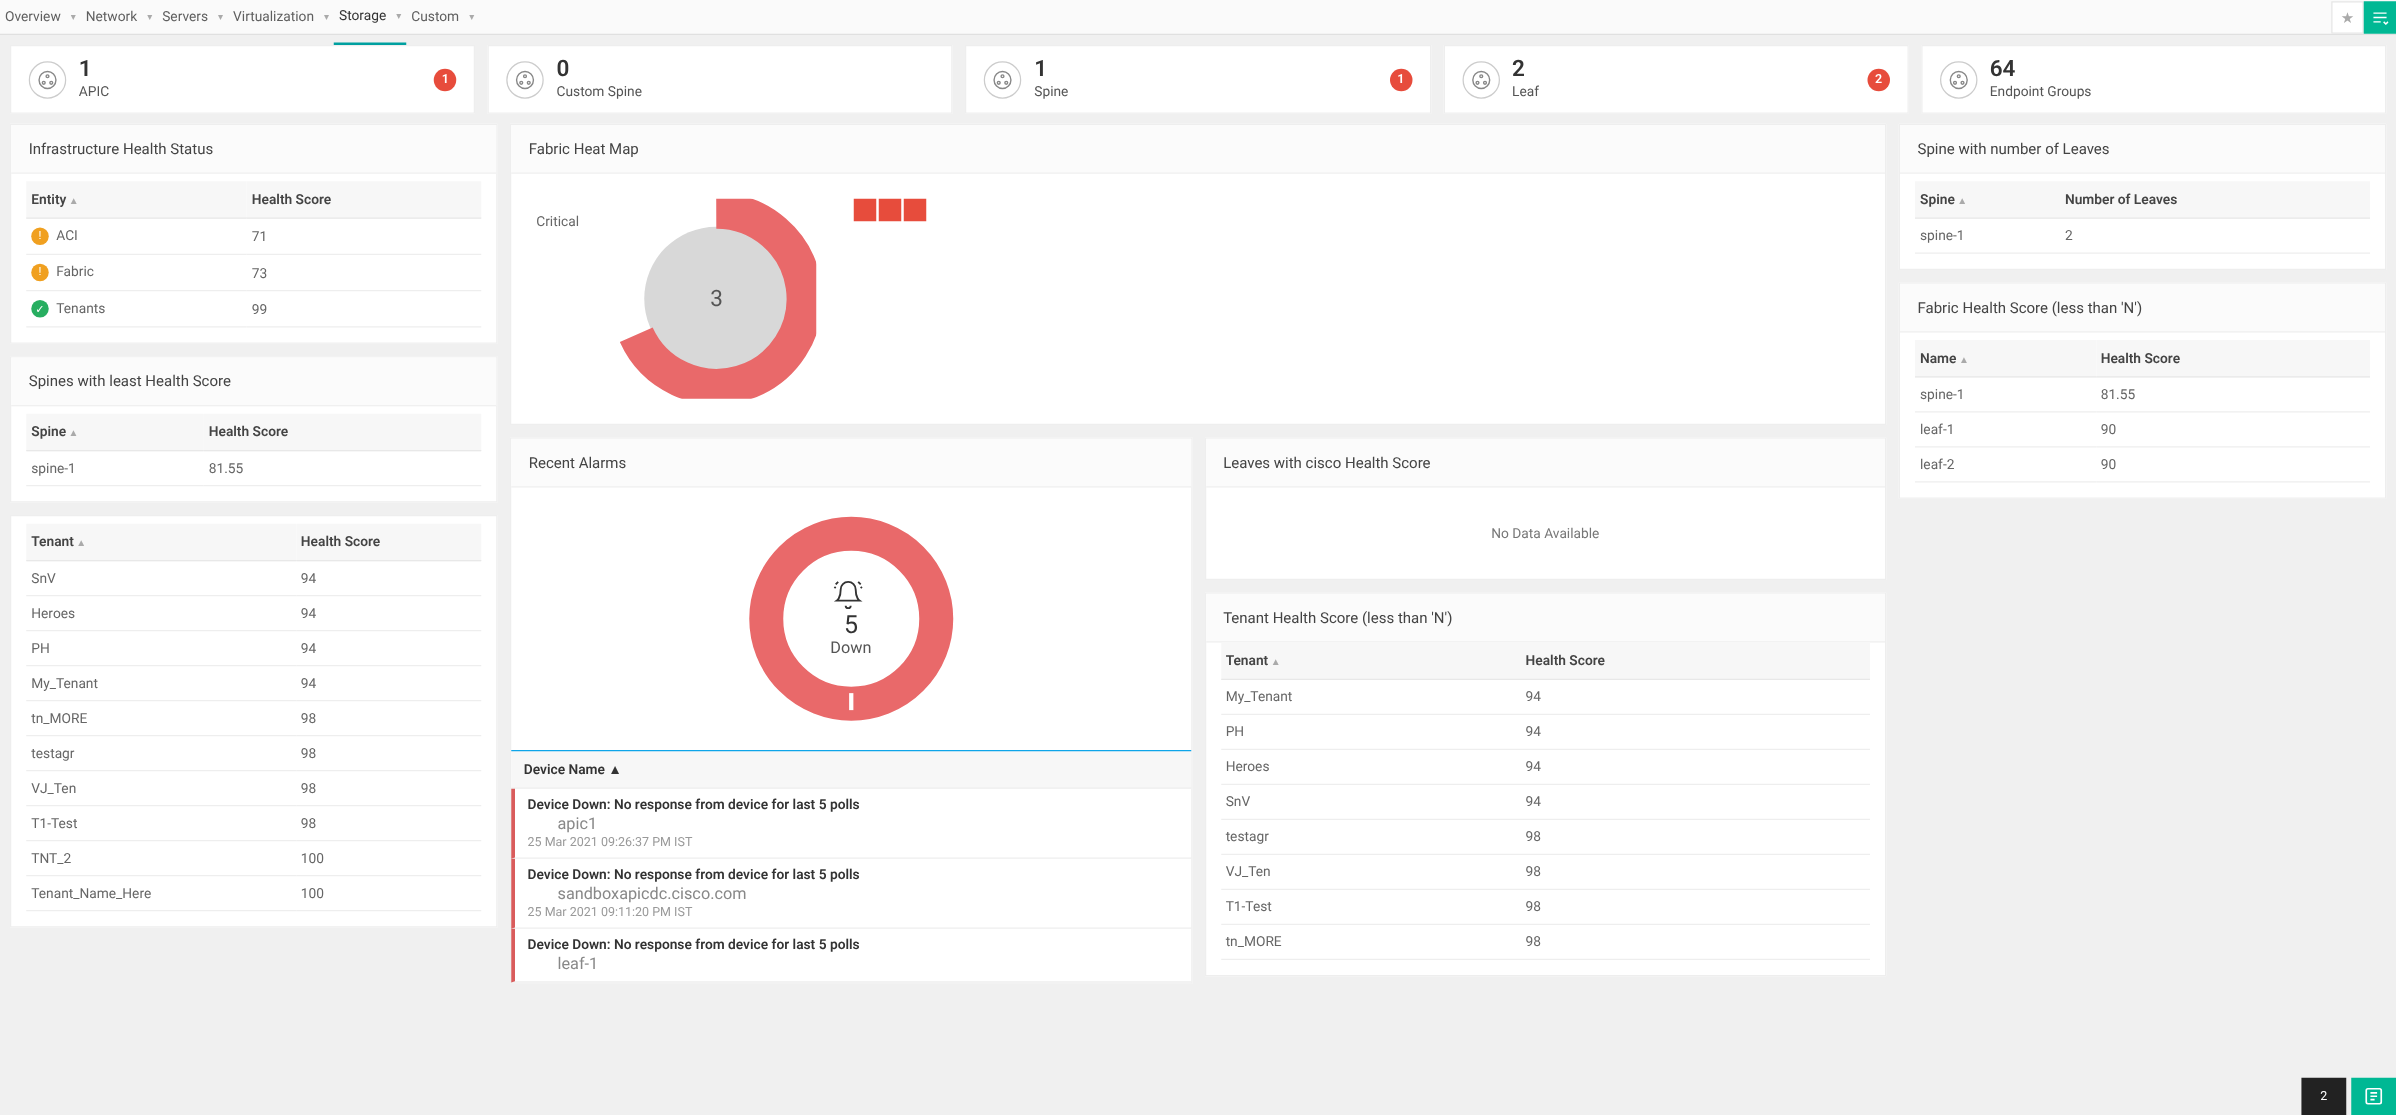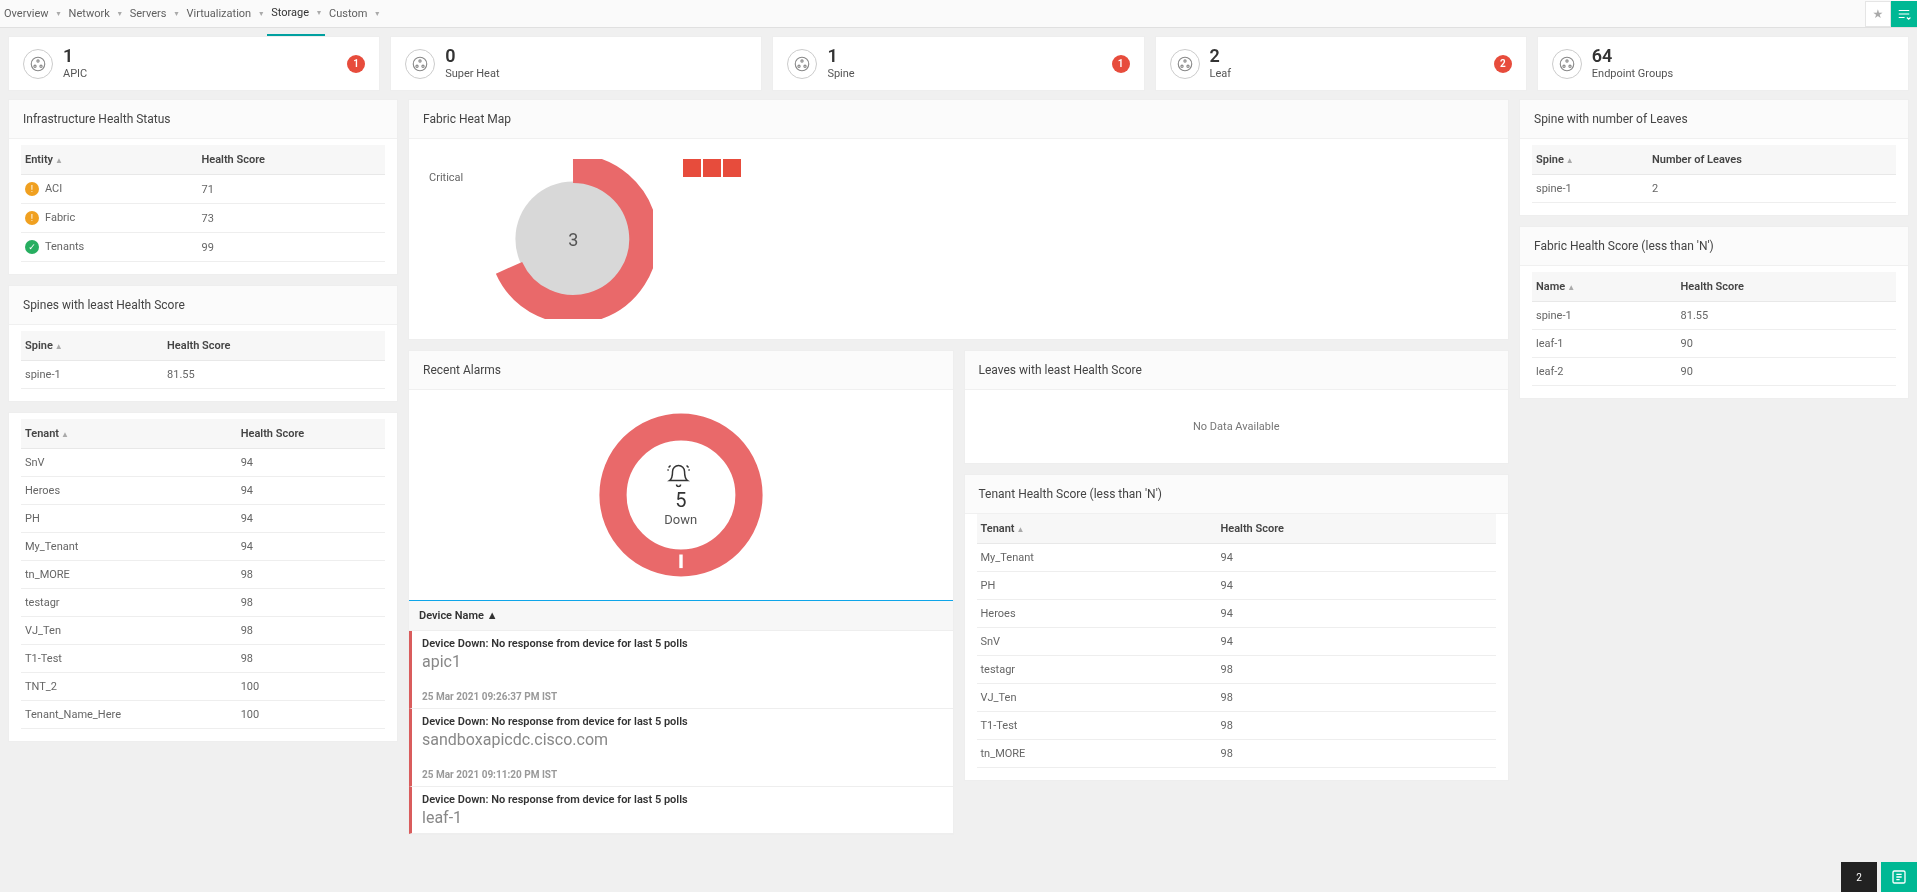--- a/index.html
+++ b/index.html
@@ -39,22 +39,22 @@
 .heat-sq{display:flex;gap:2px;}
 .heat-sq div{width:18px;height:18px;background:#e74c3c;}
 .alarm-donut{display:flex;flex-direction:column;align-items:center;padding:20px 0;}
 .alarm-center{position:absolute;left:50%;top:50%;transform:translate(-50%,-50%);text-align:center;}
 .alarm-center .bell{font-size:20px;}
 .alarm-center .cnt{font-size:20px;color:#333;margin-top:0px;}
 .alarm-center .txt{font-size:13px;color:#555;}
 .device-head{background:#f7f7f7;padding:8px 10px;font-size:11px;font-weight:600;border-top:1px solid #0ea5e9;border-bottom:1px solid #eee;}
 .alarm-item{border-left:3px solid #d95c5c;padding:6px 10px;border-bottom:1px solid #eee;}
 .alarm-item .t1{font-size:11px;font-weight:600;color:#333;}
-.alarm-item .t2{font-size:16px;color:#888;margin-top:2px;}
-.alarm-item .t3{font-size:10px;color:#999;margin-top:20px;font-weight:bold;}
+.alarm-item .t2{font-size:13px;color:#888;margin-top:2px;margin-left:24px;}
+.alarm-item .t3{font-size:10px;color:#999;margin-top:2px;}
 .nodata{text-align:center;padding:30px 0;font-size:11px;color:#777;}
 .bottom-right{position:fixed;right:0;bottom:0;display:flex;gap:4px;}
 .bottom-right .bb{width:36px;height:30px;background:#222;color:#fff;display:flex;align-items:center;justify-content:center;font-size:10px;flex-direction:column;}
 .bottom-right .bg{width:36px;height:30px;background:#00b894;color:#fff;display:flex;align-items:center;justify-content:center;}
 svg{display:block;}
 </style>
 </head>
 <body>
 
 <div class="topnav">
@@ -115,21 +115,21 @@
       <div class="icon">
         <svg width="18" height="18" viewBox="0 0 24 24" fill="none" stroke="#888" stroke-width="1.5">
           <circle cx="12" cy="12" r="9"></circle>
           <circle cx="12" cy="8" r="1.5"></circle>
           <circle cx="8" cy="15" r="1.5"></circle>
           <circle cx="16" cy="15" r="1.5"></circle>
         </svg>
       </div>
       <div>
         <div class="num">0</div>
-        <div class="lbl">Super Heat</div>
+        <div class="lbl">Custom Spine</div>
       </div>
     </div>
     <div class="summary-card">
       <div class="icon">
         <svg width="18" height="18" viewBox="0 0 24 24" fill="none" stroke="#888" stroke-width="1.5">
           <circle cx="12" cy="12" r="9"></circle>
           <circle cx="12" cy="8" r="1.5"></circle>
           <circle cx="8" cy="15" r="1.5"></circle>
           <circle cx="16" cy="15" r="1.5"></circle>
         </svg>
@@ -332,21 +332,21 @@
           </div>
           <div class="alarm-item">
             <div class="t1">Device Down: No response from device for last 5 polls</div>
             <div class="t2">leaf-1</div>
           </div>
         </div>
     </div>
 
     <div class="col" style="gap:10px;">
       <div class="panel">
-        <div class="phead">Leaves with least Health Score</div>
+        <div class="phead">Leaves with cisco Health Score</div>
         <div class="nodata">No Data Available</div>
       </div>
 
       <div class="panel">
         <div class="phead">Tenant Health Score (less than 'N')</div>
         <div class="pbody" style="padding:0 12px 12px;">
           <table class="tbl">
             <thead>
                 <tr>
               <th><span>Tenant</span><span class="sort">▲</span></th>

